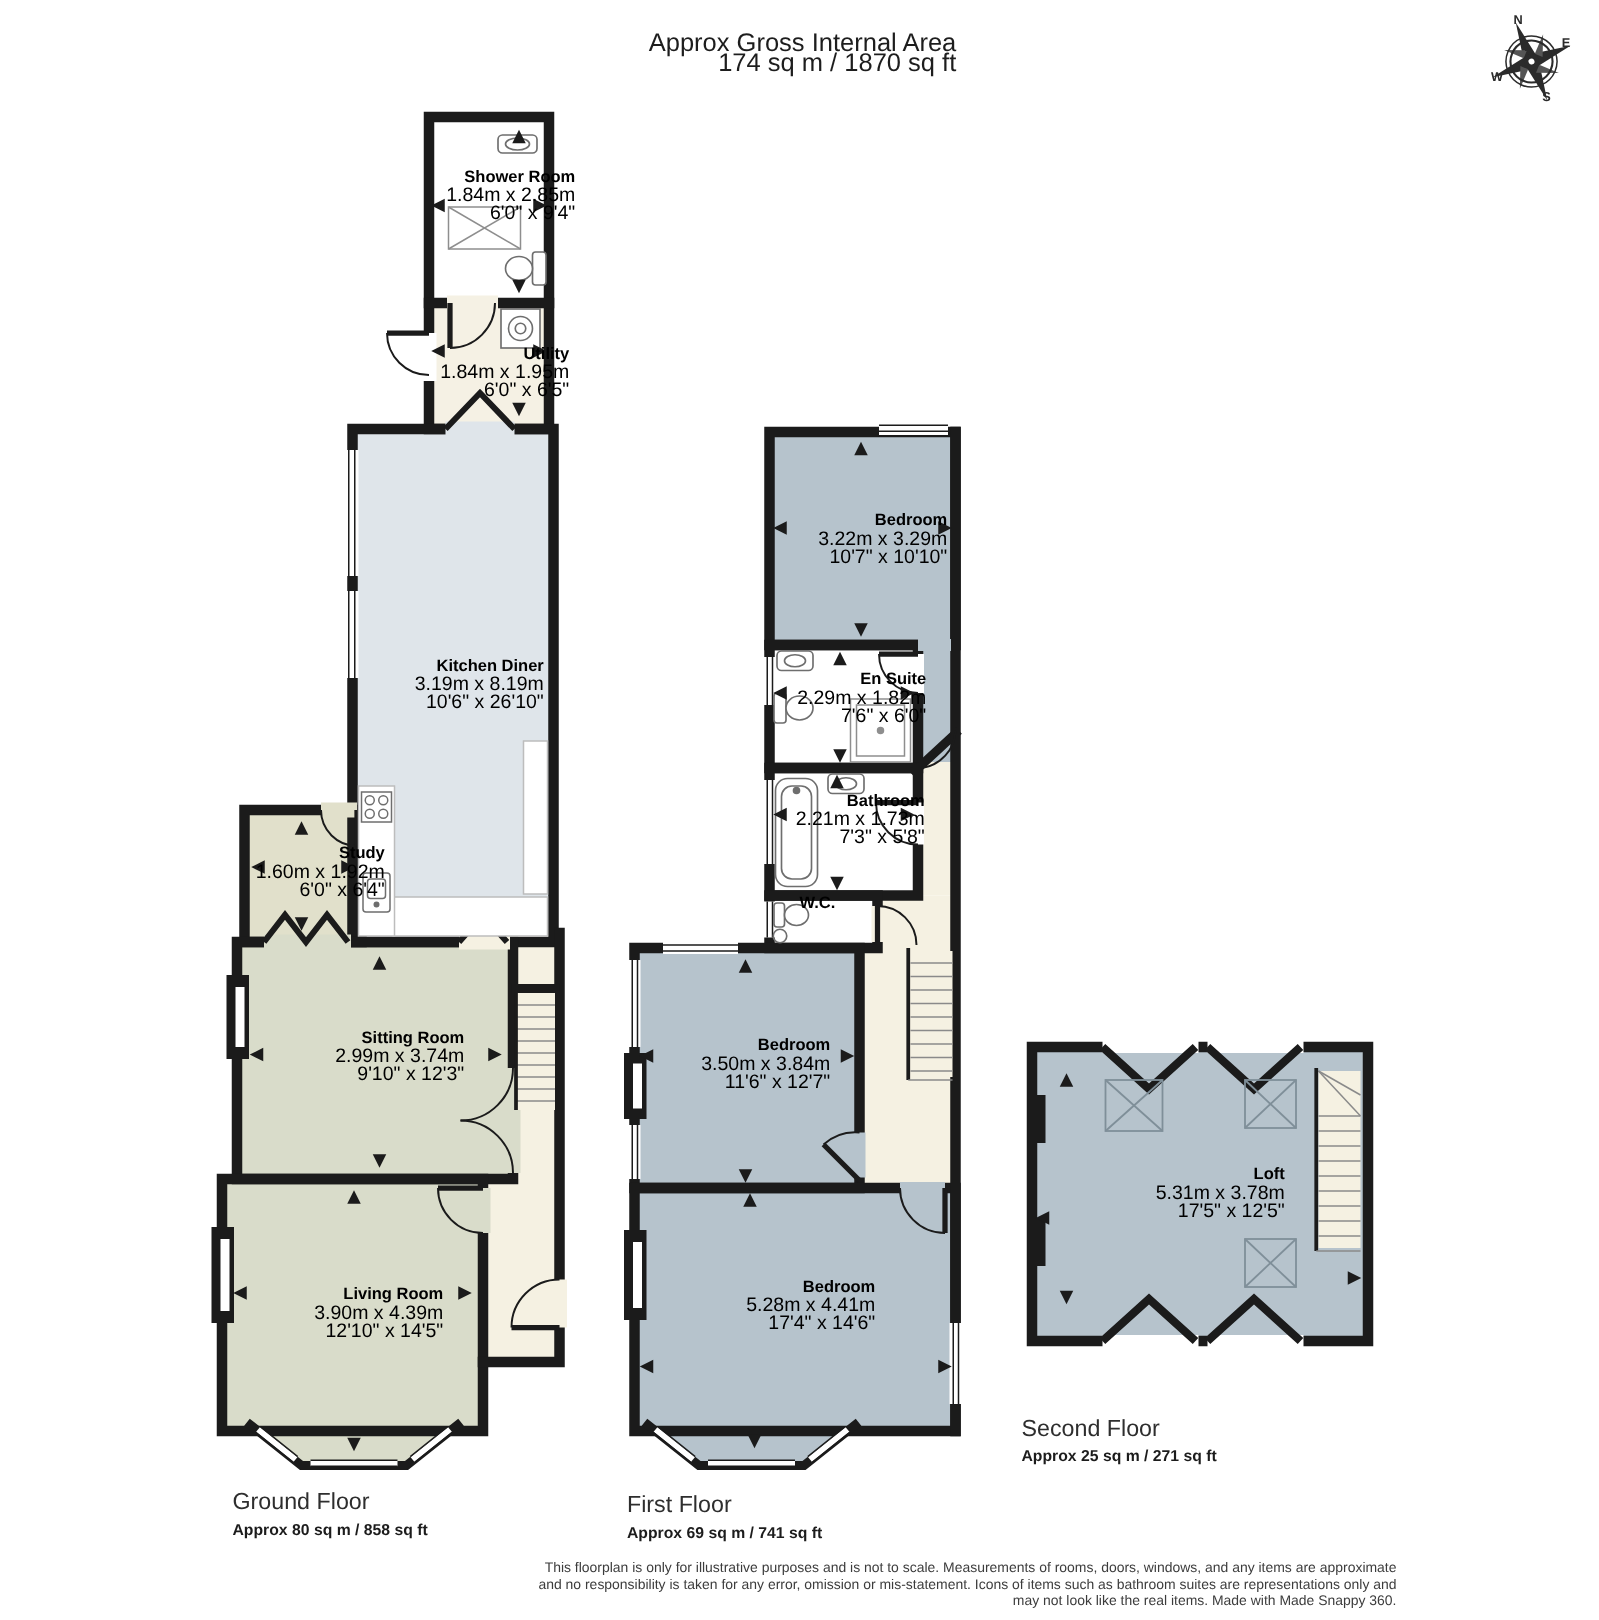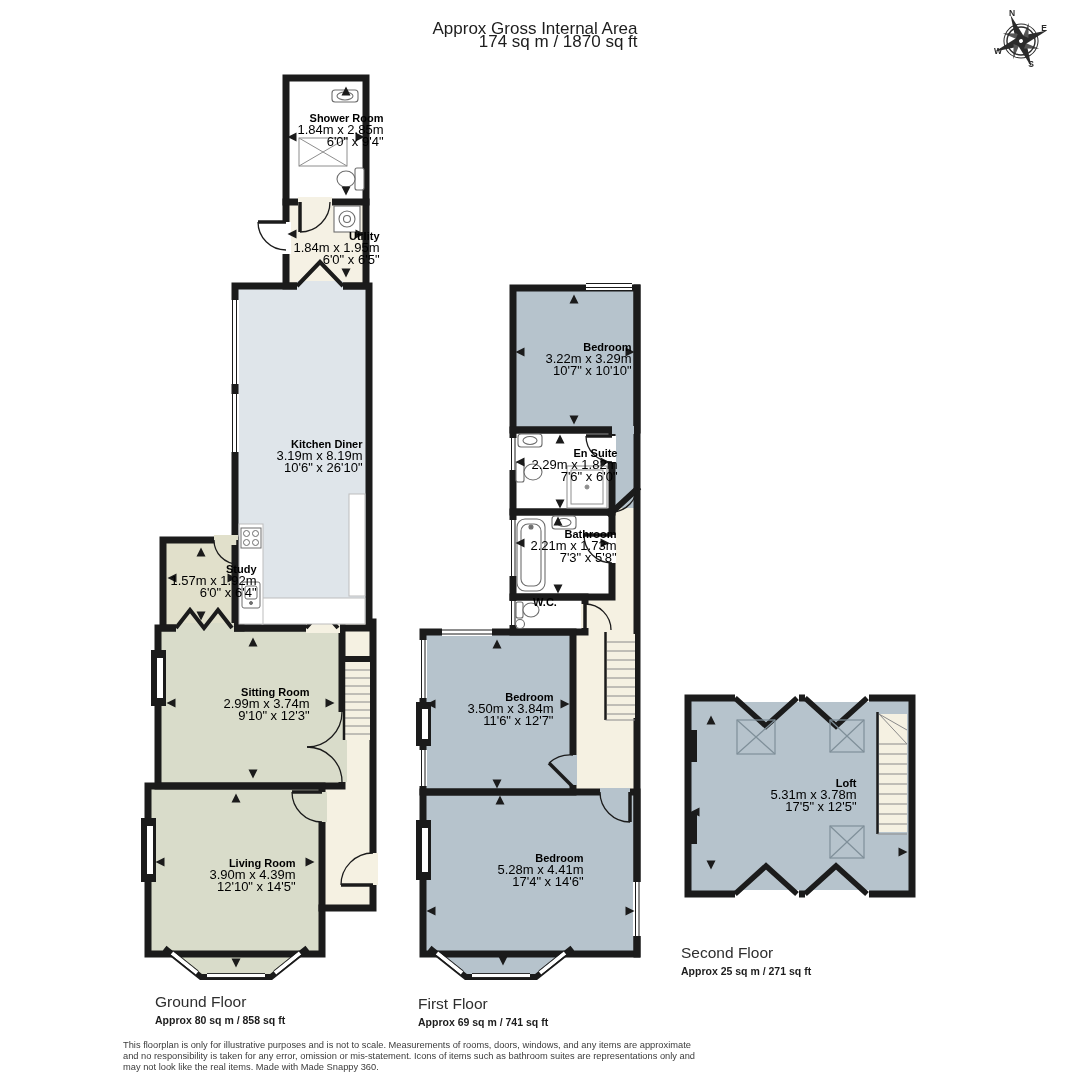--- a/index.html
+++ b/index.html
@@ -10,22 +10,22 @@
          text-align:right;font-size:17px;font-weight:normal;line-height:12.5px;color:#1d1d1d;white-space:nowrap;}
   .watermark{position:absolute;left:330px;top:392px;width:480px;text-align:center;
              font-size:96px;font-weight:bold;line-height:110px;color:rgba(0,0,0,0.05);
              white-space:nowrap;pointer-events:none;}
   .room-label{position:absolute;transform:translateX(-50%);text-align:right;color:#000000;white-space:nowrap;}
   .room-label .rname{font-weight:bold;font-size:11px;line-height:12px;}
   .room-label .rdim{font-size:13px;line-height:12px;padding-left:29px;}
   .floor-label{position:absolute;white-space:nowrap;}
   .floor-label .fname{font-size:15.5px;line-height:17px;color:#2e2e2e;}
   .floor-label .farea{font-size:10.5px;font-weight:bold;color:#1c1c1c;margin-top:4px;}
-  .footer{position:absolute;left:533px;top:1040px;transform:translateX(-50%);width:820px;
-          text-align:left;font-size:9.3px;line-height:10.8px;color:#3c3c3c;}
+  .footer{position:absolute;left:521px;top:1040px;transform:translateX(-50%);width:820px;
+          text-align:right;font-size:9.3px;line-height:10.8px;color:#3c3c3c;}
   .compass-letter{position:absolute;transform:translate(-50%,-50%);font-size:8.5px;font-weight:bold;color:#2b2b2b;}
 </style>
 </head>
 <body>
 
 <div class="canvas">
 
 <svg class="plan-svg" width="1066" height="1080" viewBox="0 0 1066 1080">
   <defs>
     <polygon id="tri" points="0,-5.5 4.5,3.5 -4.5,3.5"></polygon>
@@ -444,21 +444,21 @@
   <div class="rdim">1.84m x 1.95m</div>
   <div class="rdim">6'0" x 6'5"</div>
 </div>
 <div class="room-label" style="left:305px;top:438px">
   <div class="rname">Kitchen Diner</div>
   <div class="rdim">3.19m x 8.19m</div>
   <div class="rdim">10'6" x 26'10"</div>
 </div>
 <div class="room-label" style="left:199px;top:563px">
   <div class="rname">Study</div>
-  <div class="rdim">1.57m x 1.92m</div>
+  <div class="rdim">1.60m x 1.92m</div>
   <div class="rdim">6'0" x 6'4"</div>
 </div>
 <div class="room-label" style="left:252px;top:686px">
   <div class="rname">Sitting Room</div>
   <div class="rdim">2.99m x 3.74m</div>
   <div class="rdim">9'10" x 12'3"</div>
 </div>
 <div class="room-label" style="left:238px;top:857px">
   <div class="rname">Living Room</div>
   <div class="rdim">3.90m x 4.39m</div>

